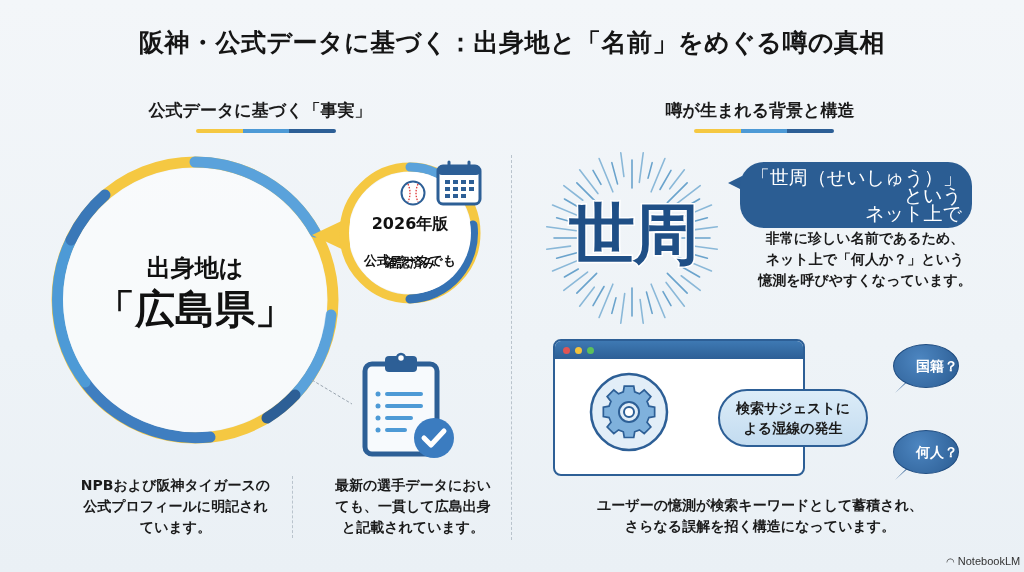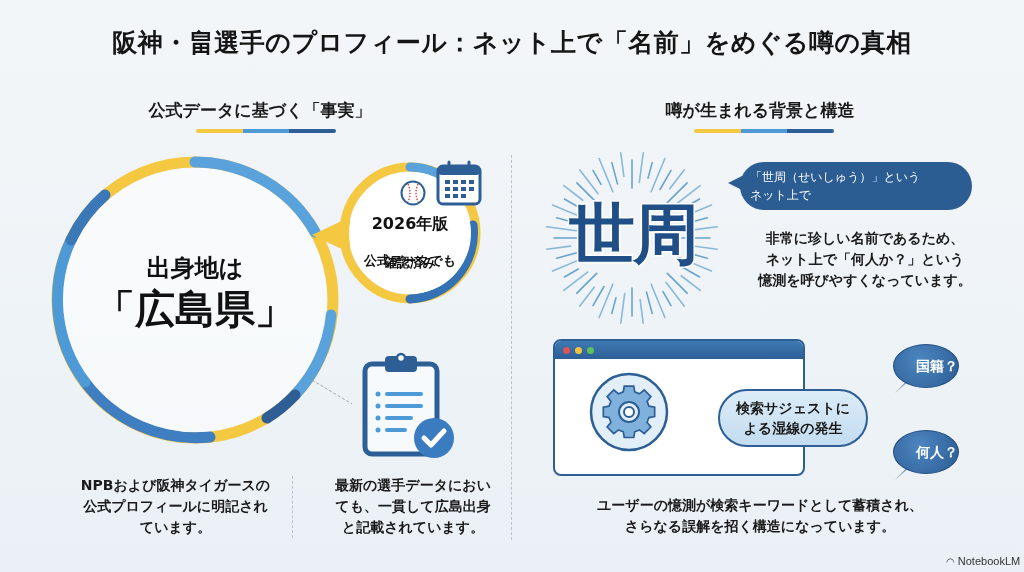--- a/index.html
+++ b/index.html
@@ -19,21 +19,21 @@
   .underline { height: 4px; display: flex; border-radius: 2px; overflow: hidden; }
   .underline span { flex: 1; }
   .ul-y { background: #f5c842; }
   .ul-l { background: #4d9ad6; }
   .ul-d { background: #2d5f96; }
   .divider-v { border-left: 1px dashed #b9c3cc; }
   .big-text { text-align: center; font-weight: bold; color: #111; }
   .body-text { font-size: 14px; font-weight: bold; line-height: 21px; color: #1a1a1a; text-align: center; }
   .bubble-dark {
     background: #2b5d93; color: #fff; border-radius: 24px;
-    font-size: 12px; text-align: left; line-height: 18px; padding: 6px 10px;
+    font-size: 19px; text-align: right; line-height: 18px; padding: 6px 10px;
   }
   .q-bubble {
     background: radial-gradient(circle at 40% 35%, #4d86c1, #2a5b91);
     color: #fff; font-weight: bold; font-size: 14px;
     border-radius: 50%; text-align: right;
     border: 1.5px solid #1f4c80;
   }
   .browser {
     border: 2px solid #2d5f96; border-radius: 8px; background: #fff;
     overflow: hidden;
@@ -44,21 +44,21 @@
     background: linear-gradient(180deg,#dcecf8,#c3dcf0);
     border: 2px solid #2d5f96; border-radius: 30px;
     font-size: 14px; font-weight: bold; text-align: center; line-height: 20px;
     color: #1a1a1a; padding: 7px 6px;
   }
   .footer-logo { font-size: 11px; color: #333; font-family: "Liberation Sans", sans-serif; }
 </style>
 </head>
 <body>
 
-<div class="abs title">阪神・畠選手のプロフィール：ネット上で「名前」をめぐる噂の真相</div>
+<div class="abs title">阪神・公式データに基づく：出身地と「名前」をめぐる噂の真相</div>
 
 <div class="abs section-head" style="left:110px; width:300px;">公式データに基づく「事実」</div>
 <div class="abs underline" style="left:196px; top:129px; width:140px;">
   <span class="ul-y"></span>
     <span class="ul-l"></span>
     <span class="ul-d"></span>
 </div>
 
 <svg class="abs" style="left:45px; top:150px;" width="300" height="300" viewBox="0 0 300 300">
   <g fill="none" stroke-width="11" stroke-linecap="round">

